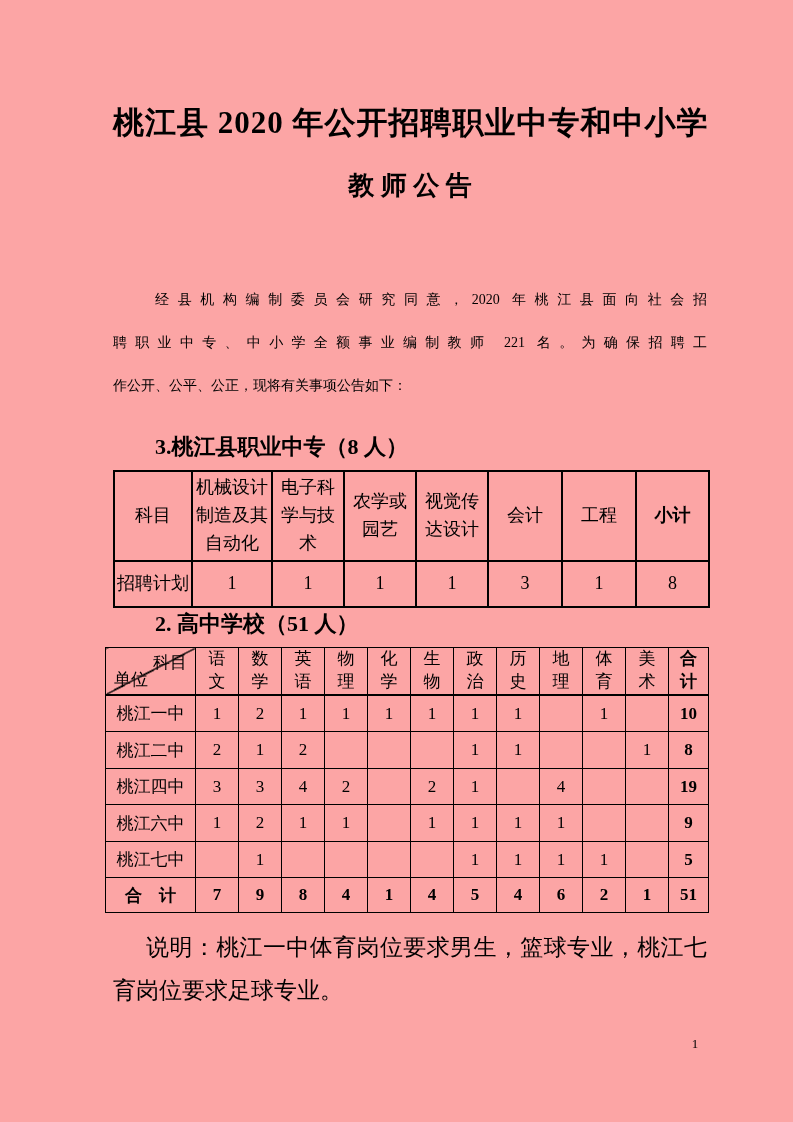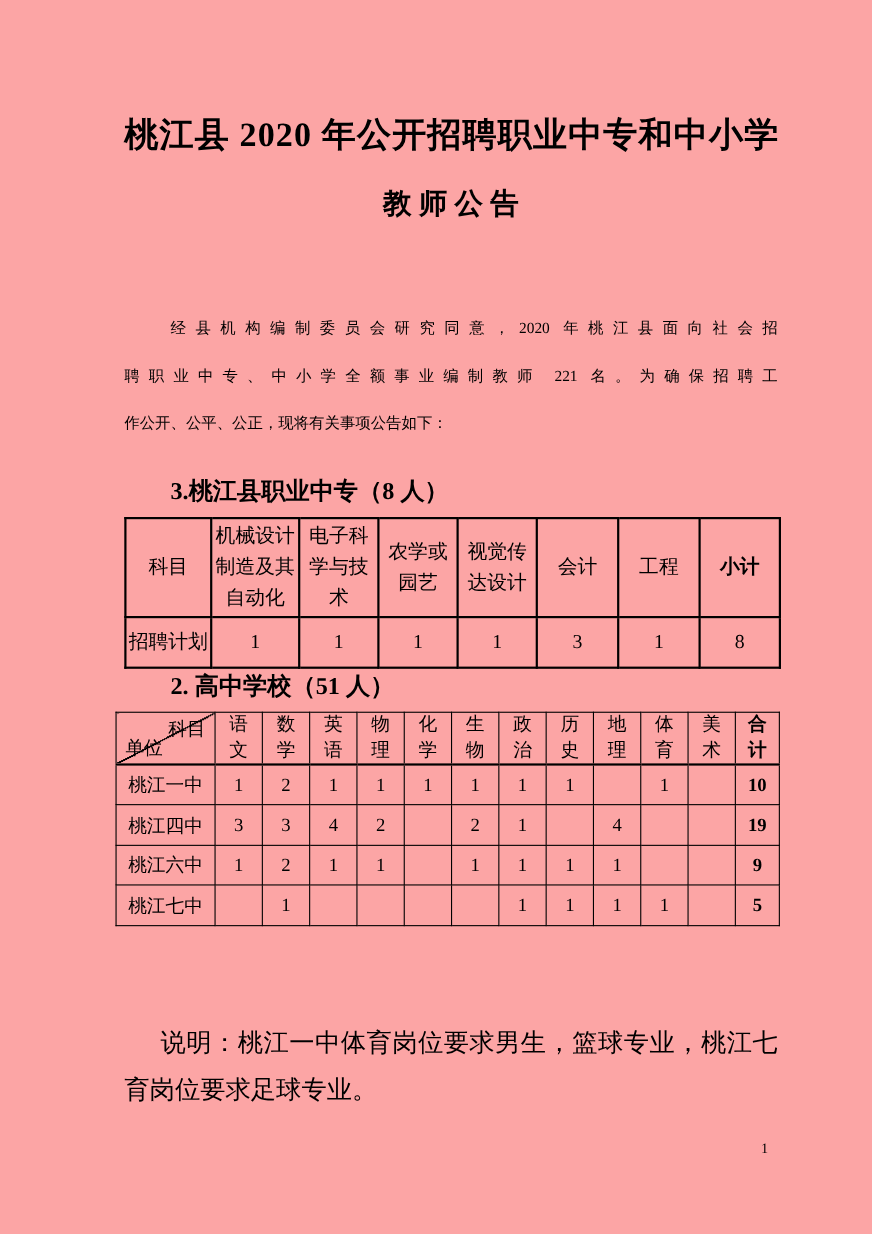--- a/index.html
+++ b/index.html
@@ -165,20 +165,35 @@
           <td>1</td>
           <td>1</td>
           <td>1</td>
           <td>1</td>
           <td></td>
           <td>1</td>
           <td></td>
           <td>10</td>
         </tr>
         <tr>
+          <td>桃江二中</td>
+          <td>2</td>
+          <td>1</td>
+          <td>2</td>
+          <td></td>
+          <td></td>
+          <td></td>
+          <td>1</td>
+          <td>1</td>
+          <td></td>
+          <td></td>
+          <td>1</td>
+          <td>8</td>
+        </tr>
+        <tr>
           <td>桃江四中</td>
           <td>3</td>
           <td>3</td>
           <td>4</td>
           <td>2</td>
           <td></td>
           <td>2</td>
           <td>1</td>
           <td></td>
           <td>4</td>
@@ -208,20 +223,35 @@
           <td></td>
           <td></td>
           <td></td>
           <td></td>
           <td>1</td>
           <td>1</td>
           <td>1</td>
           <td>1</td>
           <td></td>
           <td>5</td>
+        </tr>
+        <tr class="total-row">
+          <td>合　计</td>
+          <td>7</td>
+          <td>9</td>
+          <td>8</td>
+          <td>4</td>
+          <td>1</td>
+          <td>4</td>
+          <td>5</td>
+          <td>4</td>
+          <td>6</td>
+          <td>2</td>
+          <td>1</td>
+          <td>51</td>
         </tr>
       </tbody>
   </table>
 
   <div class="note">
     <div class="line jfull indent15">说明：桃江一中体育岗位要求男生，篮球专业，桃江七中体</div>
     <div class="line">育岗位要求足球专业。</div>
   </div>
 
   <div class="pagenum">1</div>

